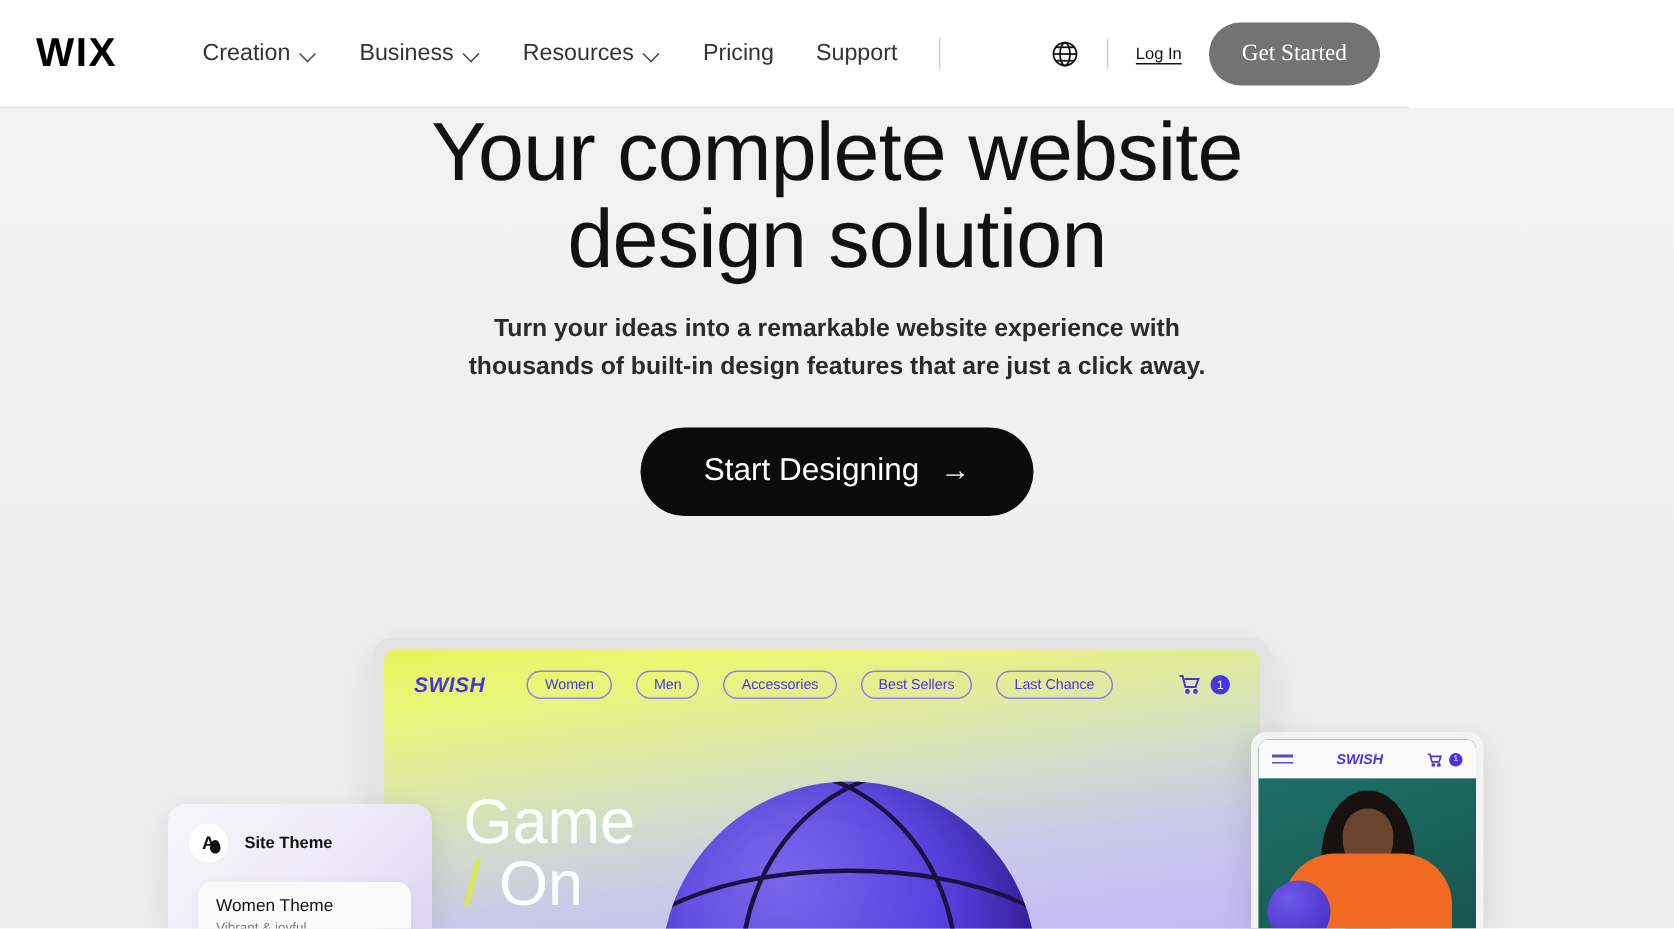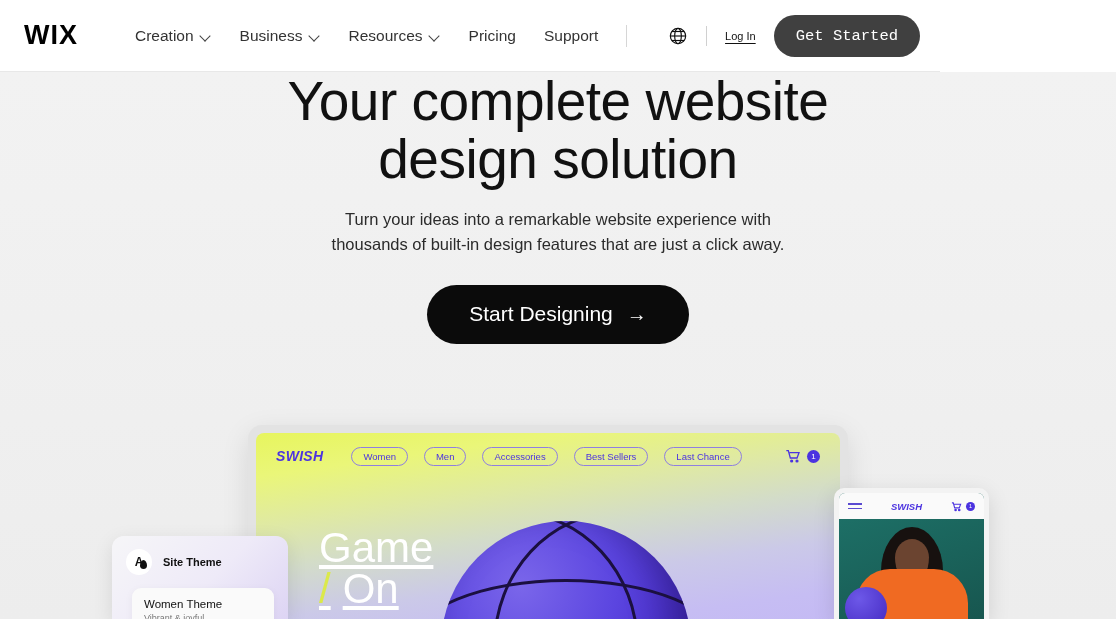--- a/index.html
+++ b/index.html
@@ -47,42 +47,42 @@
   .header-right {
     margin-left: auto; display: flex; align-items: center; gap: 0; margin-right: 20px;
   }
   .globe { width: 20px; height: 20px; margin-right: 18px; cursor: pointer; }
   .hr-divider { width: 1px; height: 20px; background: #d0d0d0; margin-right: 18px; }
   .login {
     font-size: 11px; color: #111; text-decoration: underline;
     text-underline-offset: 3px; cursor: pointer; margin-right: 18px; text-align: center;
   }
   .get-started {
-    background: #404040; color: #fff; border: none;
+    background: #737373; color: #fff; border: none;
     border-radius: 999px; padding: 0 22px; height: 42px;
-    font-size: 15.5px; font-family: Liberation Mono, monospace;
+    font-size: 15.5px; font-family: Liberation Serif, serif;
     cursor: pointer; white-space: nowrap;
   }
 
   
   .hero-bg {
     position: absolute; top: 72px; left: 0; width: 1116px; height: 547px;
     background: linear-gradient(180deg, #f2f2f2 0%, #f0f0f0 45%, #ededed 100%);
   }
   .hero {
     position: absolute; top: 72px; left: 0; width: 1116px;
     text-align: center; z-index: 5;
   }
   .hero h1 {
     font-size: 55px; font-weight: 300; line-height: 1.06;
     color: #111; letter-spacing: -0.5px;
   }
   .hero p {
     margin-top: 18px;
-    font-size: 16.5px; line-height: 1.55; color: #2b2b2b; font-weight: 400;
+    font-size: 16.5px; line-height: 1.55; color: #2b2b2b; font-weight: 700;
   }
   .cta {
     margin-top: 27px;
     display: inline-flex; align-items: center; gap: 14px;
     background: #0b0b0b; color: #fff;
     border: none; border-radius: 999px;
     height: 59px; padding: 0 42px;
     font-size: 21px; font-family: "Liberation Sans", sans-serif;
     cursor: pointer;
   }
@@ -118,22 +118,22 @@
     padding: 3px 11px; font-size: 9.5px; color: #4b33e0;
     white-space: nowrap; cursor: pointer; background: transparent;
   }
   .cart-wrap { margin-left: auto; display: flex; align-items: center; gap: 6px; }
   .cart-badge {
     width: 13px; height: 13px; border-radius: 50%;
     background: #4b33e0; color: #fff; font-size: 8px;
     display: flex; align-items: center; justify-content: center;
   }
   .hero-copy {
-    position: absolute; left: 63px; top: 95px;
-    color: #fff; font-weight: 300; z-index: 4; text-decoration: underline;
+    position: absolute; left: 53px; top: 95px;
+    color: #fff; font-weight: 300; z-index: 4;
   }
   .hero-copy .l1 { font-size: 42px; line-height: 0.96; }
   .hero-copy .l2 { font-size: 42px; line-height: 1.0; display: flex; gap: 12px; }
   .slash { color: #dbe94a; font-weight: 300; }
 
   
   .ball {
     position: absolute; left: 185px; top: 88px;
     width: 250px; height: 250px; border-radius: 50%;
     background: radial-gradient(circle at 32% 26%, #7a66ea 0%, #5b45e0 38%, #4326c4 72%, #2e1a93 100%);

